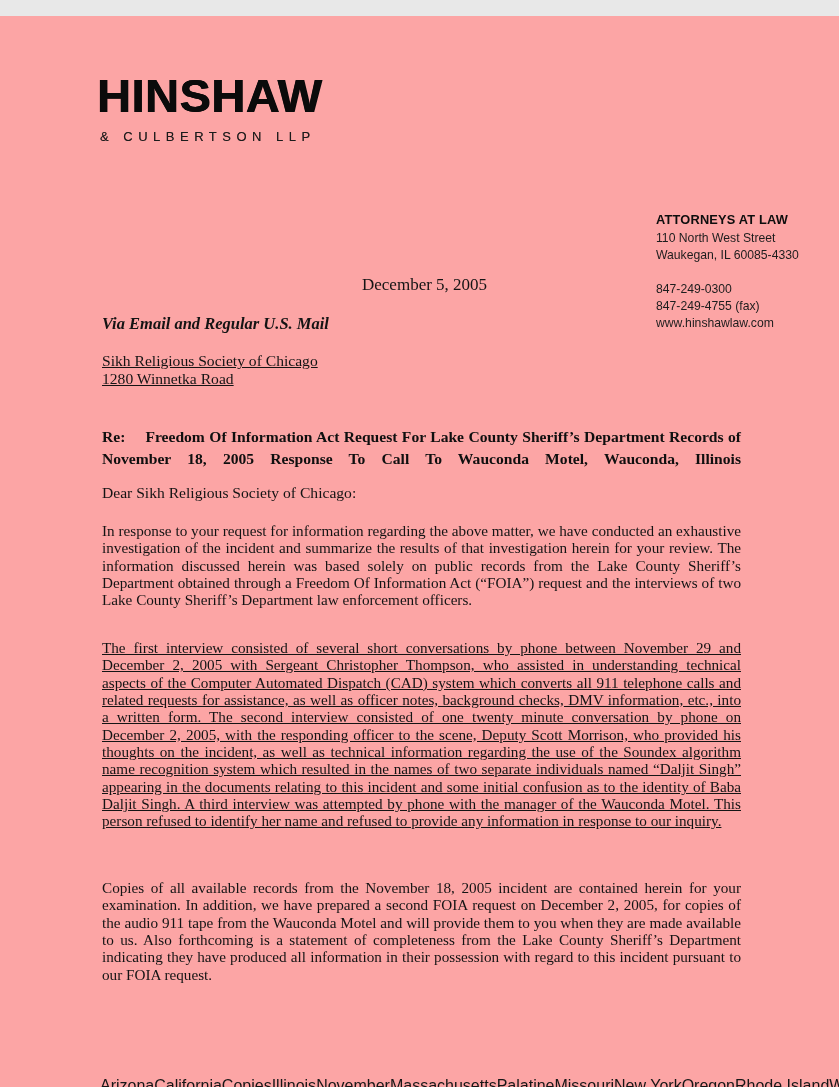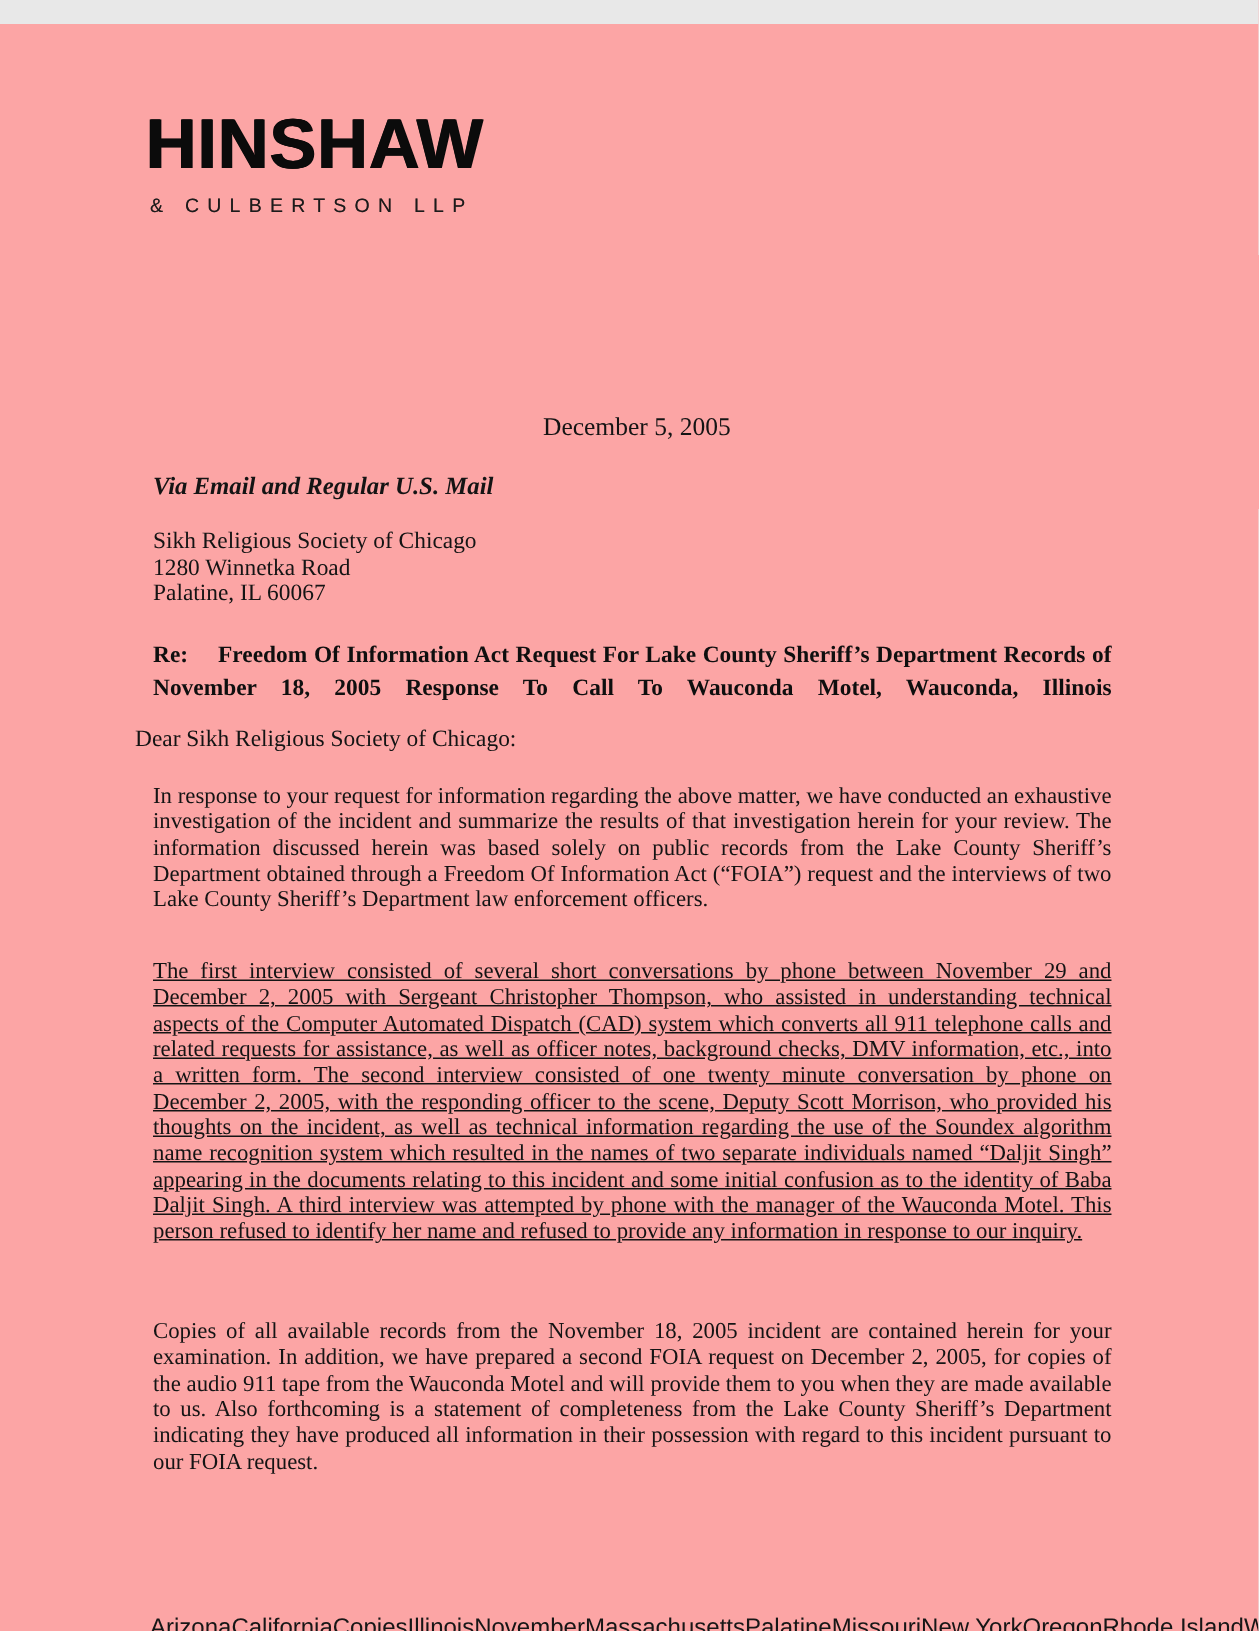--- a/index.html
+++ b/index.html
@@ -71,39 +71,40 @@
     font-weight: bold;
     font-style: italic;
   }
   
   .recipient {
     position: absolute;
     left: 102px;
     top: 336px;
     font-size: 15.6px;
     line-height: 17.6px;
+    text-decoration: underline;
   }
   
   .re-block {
     position: absolute;
     left: 102px;
     top: 410px;
     width: 639px;
     font-size: 15.6px;
     font-weight: bold;
     line-height: 21.8px;
     text-align: justify;
     text-align-last: justify;
     color: #0f0f0f;
   }
   .re-gap { display: inline-block; width: 20px; }
   
   .salutation {
     position: absolute;
-    left: 90px;
+    left: 102px;
     top: 468px;
     font-size: 15.6px;
   }
   
   .body-par {
     position: absolute;
     left: 102px;
     width: 639px;
     font-size: 15.2px;
     line-height: 17.35px;
@@ -129,29 +130,37 @@
 </head>
 <body>
 
 <div class="page">
 
   <div>
     <div class="logo-name">HINSHAW</div>
     <div class="logo-sub">&amp; CULBERTSON LLP</div>
   </div>
 
+  <div class="info-block">
+    <div class="info-tagline">ATTORNEYS AT LAW</div>
+    <div class="info-line">110 North West Street</div>
+    <div class="info-line">Waukegan, IL  60085-4330</div>
+    <div class="info-gap"></div>
+    <div class="info-line">847-249-0300</div>
+    <div class="info-line">847-249-4755 (fax)</div>
+    <div class="info-line">www.hinshawlaw.com</div>
+  </div>
 
   <div class="date-line">December 5, 2005</div>
 
   <div class="delivery">Via Email and Regular U.S. Mail</div>
 
   <div class="recipient">
     <div>Sikh Religious Society of Chicago</div>
     <div>1280 Winnetka Road</div>
-    <div>Palatine, IL 60067</div>
   </div>
 
   <div class="re-block"><span>Re:</span><span class="re-gap"></span><span>Freedom Of Information Act Request For Lake County Sheriff’s Department Records of November 18, 2005 Response To Call To Wauconda Motel, Wauconda, Illinois</span></div>
 
   <div class="salutation">Dear Sikh Religious Society of Chicago:</div>
 
   <div class="body-par p1">In response to your request for information regarding the above matter, we have conducted an exhaustive investigation of the incident and summarize the results of that investigation herein for your review.  The information discussed herein was based solely on public records from the Lake County Sheriff’s Department obtained through a Freedom Of Information Act (“FOIA”) request and the interviews of two Lake County Sheriff’s Department law enforcement officers.</div>
   <div class="body-par p2">The first interview consisted of several short conversations by phone between November 29 and December 2, 2005 with Sergeant Christopher Thompson, who assisted in understanding technical aspects of the Computer Automated Dispatch (CAD) system which converts all 911 telephone calls and related requests for assistance, as well as officer notes, background checks, DMV information, etc., into a written form.  The second interview consisted of one twenty minute conversation by phone on December 2, 2005, with the responding officer to the scene, Deputy Scott Morrison, who provided his thoughts on the incident, as well as technical information regarding the use of the Soundex algorithm name recognition system which resulted in the names of two separate individuals named “Daljit Singh” appearing in the documents relating to this incident and some initial confusion as to the identity of Baba Daljit Singh.  A third interview was attempted by phone with the manager of the Wauconda Motel.  This person refused to identify her name and refused to provide any information in response to our inquiry.</div>
   <div class="body-par p3">Copies of all available records from the November 18, 2005 incident are contained herein for your examination.  In addition, we have prepared a second FOIA request on December 2, 2005, for copies of the audio 911 tape from the Wauconda Motel and will provide them to you when they are made available to us.  Also forthcoming is a statement of completeness from the Lake County Sheriff’s Department indicating they have produced all information in their possession with regard to this incident pursuant to our FOIA request.</div>
 

